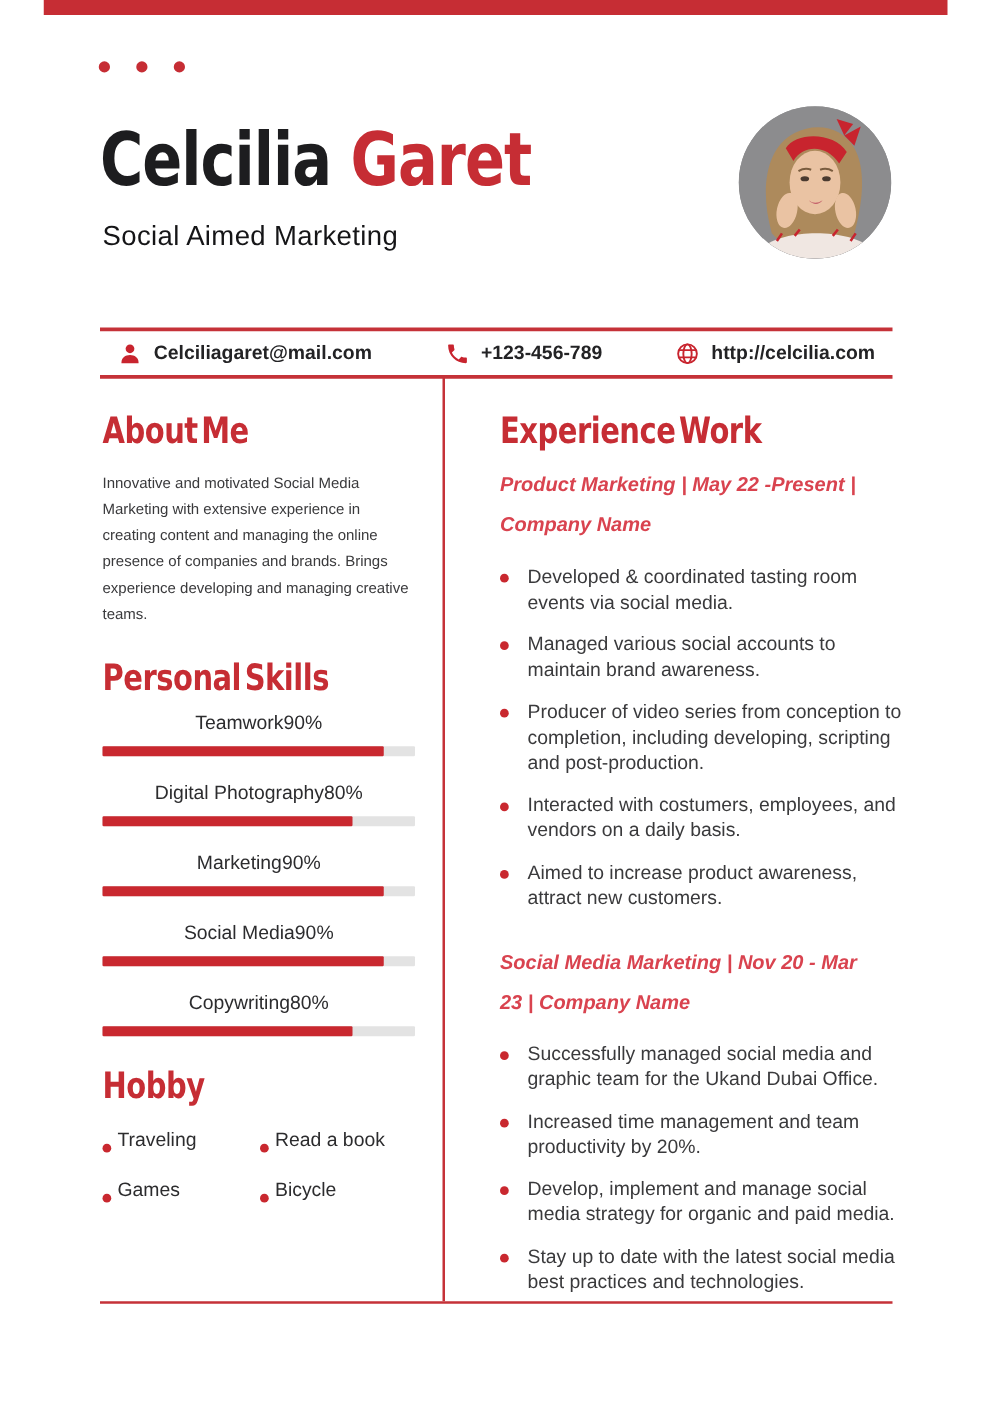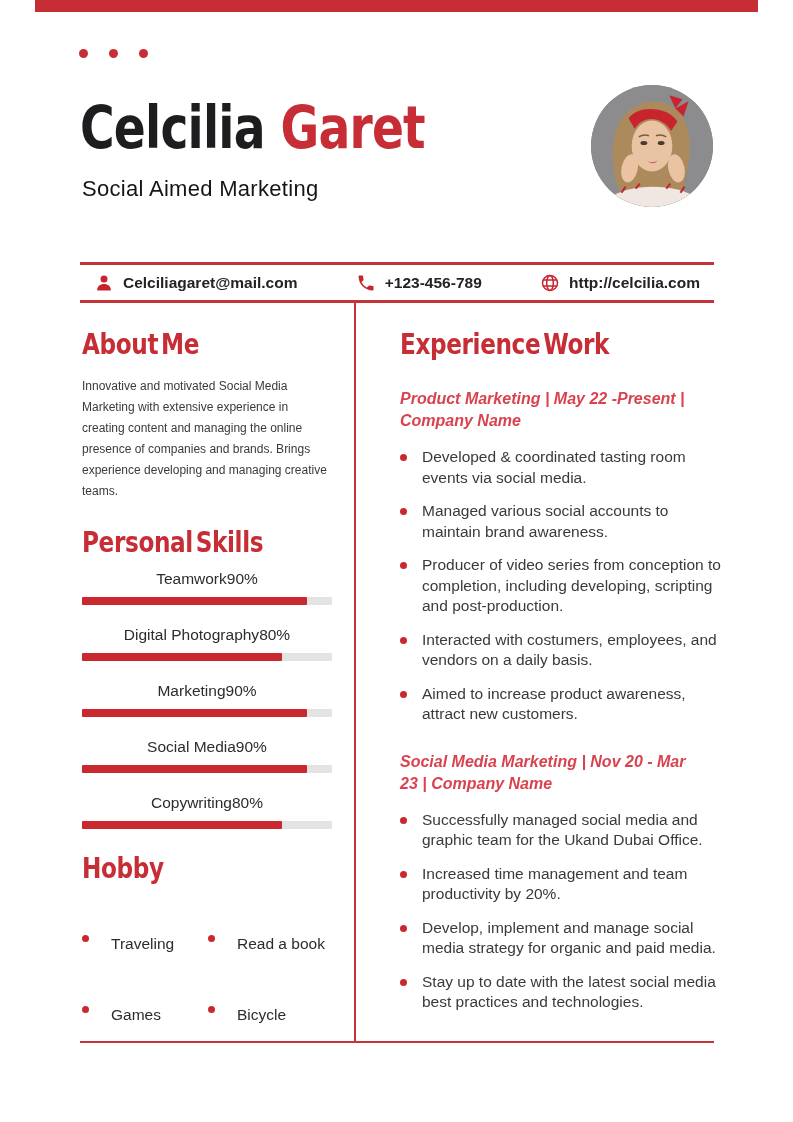--- a/index.html
+++ b/index.html
@@ -51,26 +51,26 @@
   .h-skills{margin-top:22px;}
   .skills{margin-top:10px;}
   .skill{margin-bottom:21px;}
   .skill-top{display:flex;justify-content:center;align-items:baseline;
              font-size:15.5px;color:#2c2c2e;height:20px;}
   .skill-track{margin-top:7px;height:8px;background:var(--track);border-radius:1px;}
   .skill-fill{height:100%;background:#c9282f;border-radius:1px;}
 
   .h-hobby{margin-top:14px;}
   .hobby-grid{margin-top:18px;display:grid;grid-template-columns:126px 1fr;row-gap:22px;}
-  .hobby-item{display:flex;align-items:flex-start;gap:22px;font-size:15.5px;color:#2c2c2e;margin-top:31px;}
+  .hobby-item{display:flex;align-items:flex-end;gap:5px;font-size:15.5px;color:#2c2c2e;}
   .b-dot{width:7px;height:7px;border-radius:50%;background:#c9282f;flex:0 0 auto;}
 
   .h-exp{margin-top:24px;}
-  .job-title{margin-top:26px;max-width:300px;font-style:italic;font-weight:600;
-             font-size:16px;line-height:22px;color:var(--accent-light);}
+  .job-title{margin-top:11px;max-width:300px;font-style:italic;font-weight:600;
+             font-size:16px;line-height:32px;color:var(--accent-light);}
   .job-bullets{margin-top:15px;}
   .bullet{position:relative;padding-left:22px;margin-bottom:13px;
           font-size:15.5px;line-height:20.5px;color:var(--body);}
   .bullet .b-dot{position:absolute;left:0;top:7px;}
   .job-gap{margin-top:25px;}
 </style>
 </head>
 <body>
 
 <div class="page">

